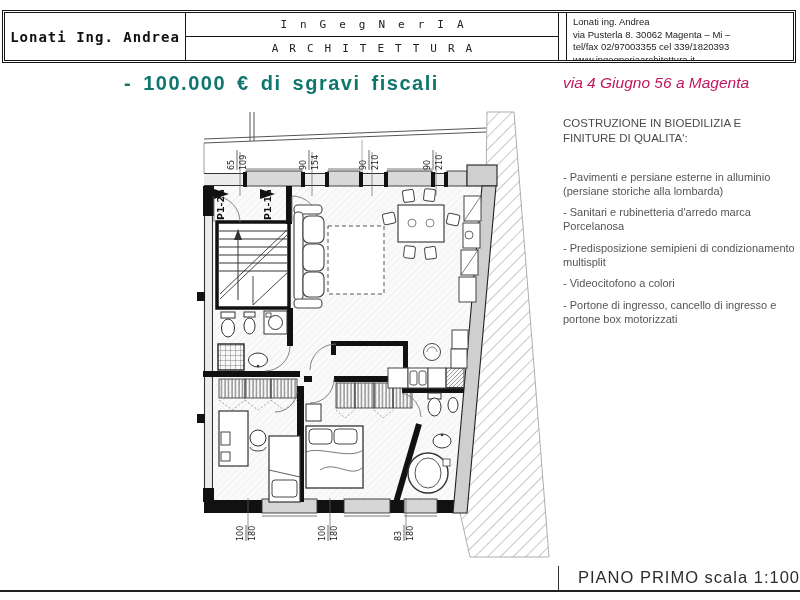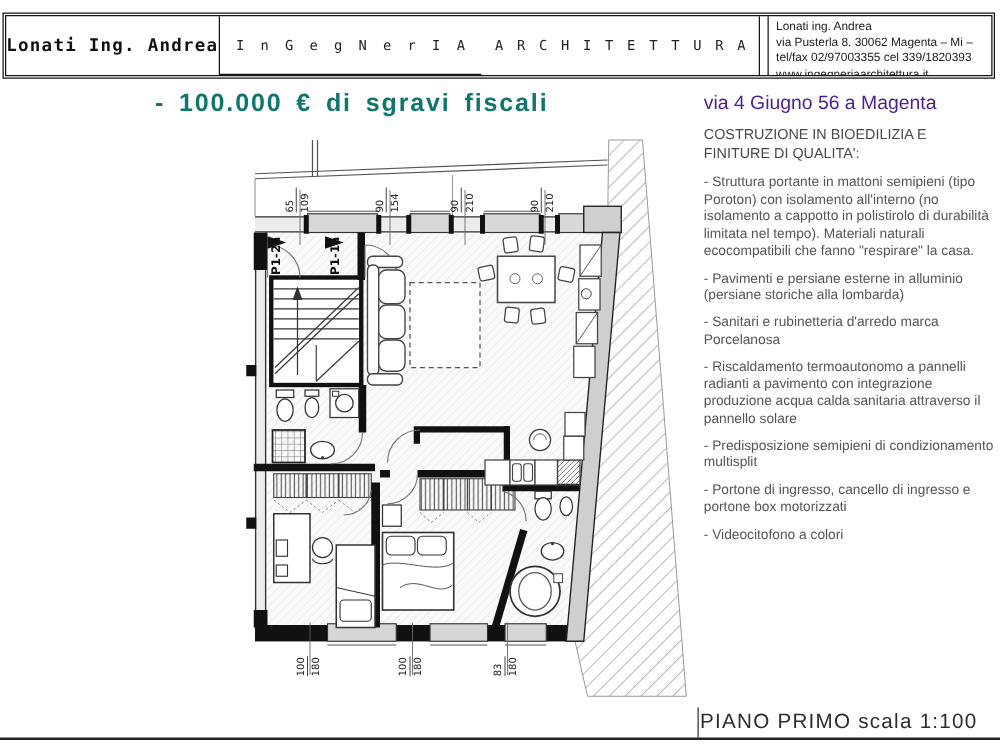--- a/index.html
+++ b/index.html
@@ -7,40 +7,40 @@
     width:800px;height:600px;position:relative;overflow:hidden;background:#fff;
     font-family:"Liberation Sans", sans-serif;color:#222;
   }
   
   .band{position:absolute;left:2px;top:10px;width:794px;height:53px;
     border:1px solid #151515;box-sizing:border-box;padding:1px;background:#fff;}
   .band-inner{border:1px solid #151515;height:100%;box-sizing:border-box;display:flex;}
   .cell-left{width:180px;border-right:1px solid #151515;display:flex;align-items:center;
     justify-content:center;font-family:"DejaVu Sans Mono",monospace;font-size:14px;
     font-weight:bold;letter-spacing:1px;color:#111;white-space:nowrap;}
-  .cell-mid{flex:1;display:flex;flex-direction:row;border-right:1px solid #151515;}
+  .cell-mid{flex:1;display:flex;flex-direction:column;border-right:1px solid #151515;}
   .cell-mid .row{flex:1;display:flex;align-items:center;justify-content:center;
     font-family:"DejaVu Sans Mono",monospace;font-size:11px;color:#222;white-space:nowrap;}
   .row-top{border-bottom:1px solid #151515;letter-spacing:13px;padding-left:13px;}
   .row-bottom{letter-spacing:11px;padding-left:11px;text-align:center;}
   .cell-gap{width:7px;}
   .cell-right{width:214px;border-left:1px solid #151515;padding:3px 6px 2px 6px;
     font-size:9.5px;line-height:1.32;color:#222;white-space:nowrap;overflow:hidden;}
   
   .promo{position:absolute;left:124px;top:72px;font-size:20px;font-weight:bold;
     letter-spacing:1.5px;word-spacing:4px;color:#0f766e;white-space:nowrap;}
   
   .listing{position:absolute;left:563px;top:74px;width:234px;}
-  .address{font-size:15.5px;color:#4c1d95;margin:0 0 9px 0;}
-  .intro{font-size:11.5px;color:#4a4a4a;margin:0 0 9px 0;line-height:1.3;}
+  .address{font-size:15.5px;color:#be185d;margin:0 0 24px 0;font-style:italic;}
+  .intro{font-size:11.5px;color:#4a4a4a;margin:0 0 25px 0;line-height:1.3;}
   .feature{font-size:11px;line-height:1.25;margin:0 0 8px 0;color:#555;}
   
   .footer-line{position:absolute;left:0;right:0;top:590px;border-top:2px solid #222;}
   .footer-vline{position:absolute;left:558px;top:566px;height:24px;border-left:1.5px solid #333;}
-  .footer-title{position:absolute;right:18px;top:568px;font-size:16.5px;color:#2d2d2d;
+  .footer-title{position:absolute;right:0;top:568px;font-size:16.5px;color:#2d2d2d;
     letter-spacing:1px;white-space:nowrap;}
   
   .plan-svg{position:absolute;left:0;top:0;}
   svg text{font-family:"DejaVu Sans", sans-serif;}
 </style>
 </head>
 <body>
 
 <div class="band">
   <div class="band-inner">
@@ -57,27 +57,25 @@
       <div>www.ingegneriaarchitettura.it</div>
     </div>
   </div>
 </div>
 
 <div class="promo">- 100.000 € di sgravi fiscali</div>
 
 <div class="listing">
   <div class="address">via 4 Giugno 56 a Magenta</div>
   <div class="intro">COSTRUZIONE IN BIOEDILIZIA E FINITURE DI QUALITA':</div>
-  <p class="feature">- Struttura portante in mattoni semipieni (tipo Poroton) con isolamento all'interno (no isolamento a cappotto in polistirolo di durabilità limitata nel tempo). Materiali naturali ecocompatibili che fanno "respirare" la casa.</p>
   <p class="feature">- Pavimenti e persiane esterne in alluminio (persiane storiche alla lombarda)</p>
   <p class="feature">- Sanitari e rubinetteria d'arredo marca Porcelanosa</p>
-  <p class="feature">- Riscaldamento termoautonomo a pannelli radianti a pavimento con integrazione produzione acqua calda sanitaria attraverso il pannello solare</p>
   <p class="feature">- Predisposizione semipieni di condizionamento multisplit</p>
+  <p class="feature">- Videocitofono a colori</p>
   <p class="feature">- Portone di ingresso, cancello di ingresso e portone box motorizzati</p>
-  <p class="feature">- Videocitofono a colori</p>
 </div>
 
 <svg class="plan-svg" width="800" height="600" viewBox="0 0 800 600">
   <defs>
     <pattern id="hatchp" width="9" height="9" patternUnits="userSpaceOnUse" patternTransform="rotate(45)">
       <line x1="0" y1="0" x2="0" y2="9" stroke="#8f8f8f" stroke-width="1"></line>
     </pattern>
     <pattern id="floorp" width="7" height="7" patternUnits="userSpaceOnUse">
       <path d="M0,7 L7,0" stroke="#ebebeb" stroke-width="0.8"></path>
     </pattern>

